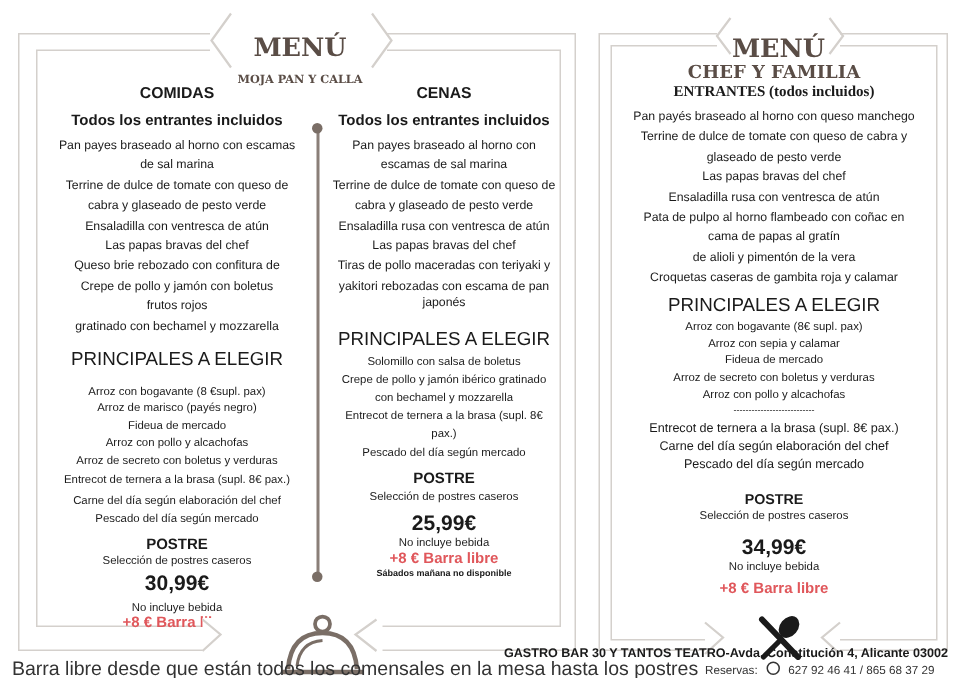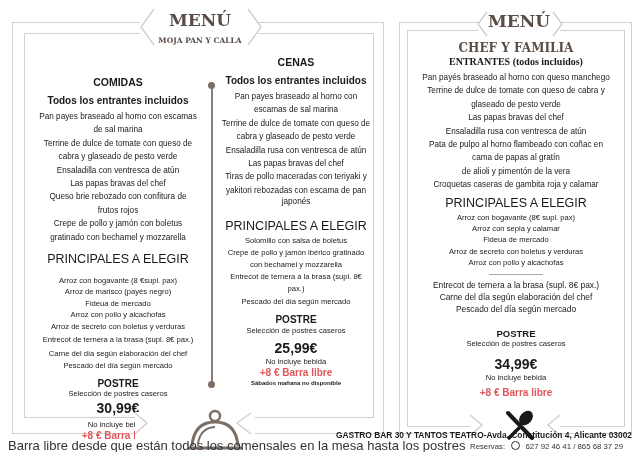--- a/index.html
+++ b/index.html
@@ -3,21 +3,21 @@
 <meta charset="utf-8">
 <style>
   html, body { margin:0; padding:0; }
   body {
     width:640px; height:452px; overflow:hidden; background:#ffffff;
     position:relative; font-family:"Liberation Sans", sans-serif; color:#1a1a1a;
   }
   .frame { position:absolute; border:1.5px solid #d4d0cc; box-sizing:border-box; }
   .serif-title {
     font-family:"DejaVu Serif", serif; font-weight:bold; color:#5a4d46;
-    position:absolute; text-align:center;
+    position:absolute; text-align:center;margin-top:12px;
   }
   .col { position:absolute; text-align:center; }
   .col p { margin:0; }
   .sec { font-weight:bold; font-size:10.5px; }
   .sub { font-weight:bold; font-size:10.5px; }
   .item { font-weight:normal; font-size:8.2px; line-height:13.4px; }
   .head { font-weight:normal; font-size:12.5px; }
   .price { font-weight:bold; font-size:14px; }
   .red { color:#e0575b; font-weight:bold; font-size:10px; }
   .small { font-weight:bold; font-size:6px; }
@@ -31,32 +31,32 @@
 
 <div style="position:absolute;left:140px;top:5px;width:118px;height:45px;background:#fff;"></div>
 <svg class="chev" style="left:138px;top:7px;" width="126" height="40">
   <polyline points="16,2 3,20 16,38" fill="none" stroke="#d4d0cc" stroke-width="1.5"></polyline>
   <polyline points="110,2 123,20 110,38" fill="none" stroke="#d4d0cc" stroke-width="1.5"></polyline>
 </svg>
 <div class="serif-title" style="left:150px;top:10px;width:100px;font-size:17px;">MENÚ</div>
 <div class="serif-title" style="left:150px;top:36px;width:100px;font-size:7.5px;">MOJA PAN Y CALLA</div>
 
 <div class="col" style="left:28px;top:56px;width:180px;">
-  <p class="sec" style="margin-bottom:7px;margin-top:20px;">COMIDAS</p>
+  <p class="sec" style="margin-bottom:7px;">COMIDAS</p>
   <p class="sub" style="font-size:10px;margin-bottom:4px;">Todos los entrantes incluidos</p>
   <div>
     <p class="item">Pan payes braseado al horno con escamas</p>
     <p class="item">de sal marina</p>
     <p class="item">Terrine de dulce de tomate con queso de</p>
     <p class="item">cabra y glaseado de pesto verde</p>
     <p class="item">Ensaladilla con ventresca de atún</p>
     <p class="item">Las papas bravas del chef</p>
     <p class="item">Queso brie rebozado con confitura de</p>
+    <p class="item">Crepe de pollo y jamón con boletus</p>
     <p class="item">frutos rojos</p>
-    <p class="item">Crepe de pollo y jamón con boletus</p>
     <p class="item">gratinado con bechamel y mozzarella</p>
   </div>
   <p class="head" style="margin:8px 0 9px;">PRINCIPALES A ELEGIR</p>
   <div>
     <p class="item" style="font-size:7.6px;line-height:11.4px;">Arroz con bogavante (8 €supl.  pax)</p>
     <p class="item" style="font-size:7.6px;line-height:11.4px;">Arroz de marisco (payés negro)</p>
     <p class="item" style="font-size:7.6px;line-height:11.4px;">Fideua de mercado</p>
     <p class="item" style="font-size:7.6px;line-height:11.4px;">Arroz con pollo y alcachofas</p>
     <p class="item" style="font-size:7.6px;line-height:11.4px;">Arroz de secreto con boletus y verduras</p>
     <p class="item" style="font-size:7.6px;line-height:15px;">Entrecot de ternera a la brasa  (supl. 8€ pax.)</p>

